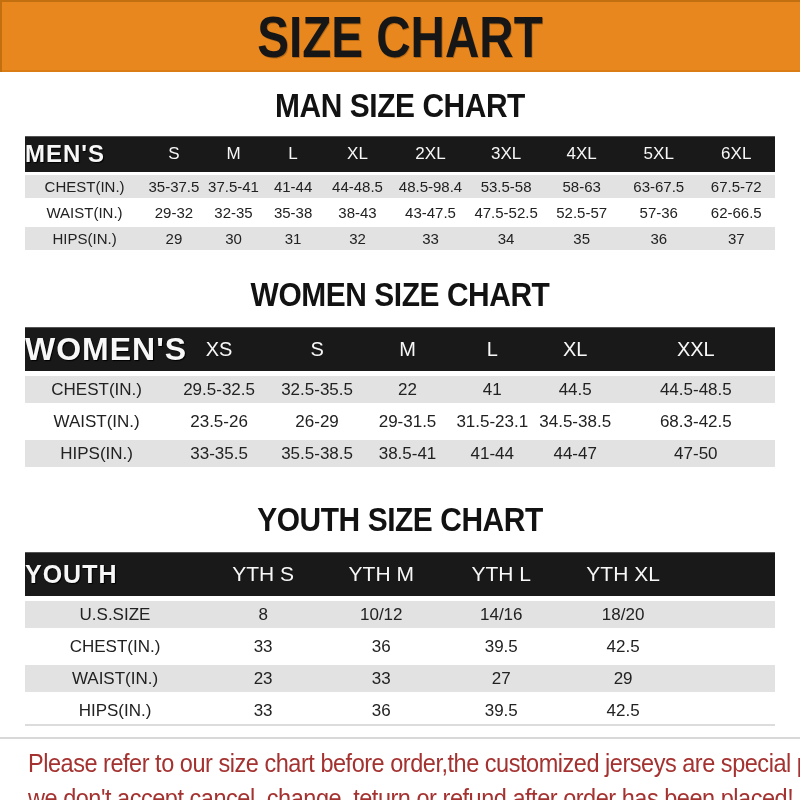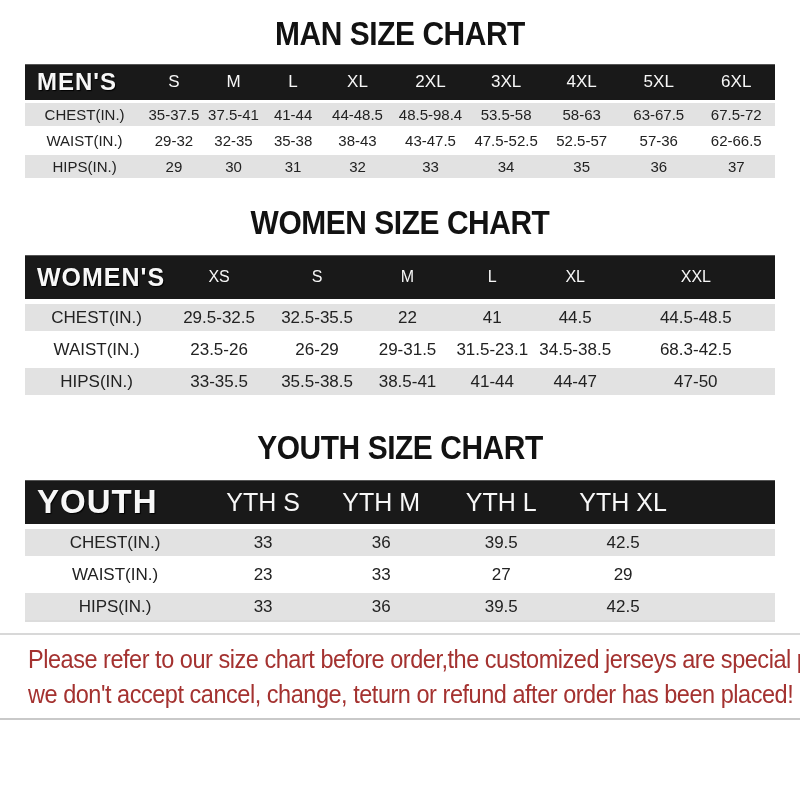--- a/index.html
+++ b/index.html
@@ -44,31 +44,31 @@
   }
   .size-table.men { border-spacing:0 3px; }
   .size-table.women, .size-table.youth { border-spacing:0 5px; }
 
   .size-table th {
     background:#191919; color:#f7f7f7;
     font-weight:normal; text-align:center;
     box-shadow:0 1px 0 #555 inset;
   }
   .size-table.men th   { height:34px; font-size:17px; }
-  .size-table.women th { height:42px; font-size:16px; }
-  .size-table.youth th { height:42px; font-size:25px; }
+  .size-table.women th { height:42px; font-size:20px; }
+  .size-table.youth th { height:42px; font-size:21px; }
 
   .size-table th.tbl-label {
-    text-align:left; padding-left:12px;
+    text-align:left; padding-left:0;
     font-weight:bold; letter-spacing:1px;
     text-shadow:1px 1px 1px #000;
   }
   .size-table.men th.tbl-label   { font-size:24px; }
-  .size-table.women th.tbl-label { font-size:25px; }
-  .size-table.youth th.tbl-label { font-size:33px; }
+  .size-table.women th.tbl-label { font-size:32px; }
+  .size-table.youth th.tbl-label { font-size:25px; }
 
   .size-table td {
     text-align:center; background:#ffffff; color:#222222;
   }
   .size-table.men td   { height:21px; font-size:15px; }
   .size-table.women td { height:25px; font-size:17px; }
   .size-table.youth td { height:25px; font-size:17px; }
   .size-table tbody tr:nth-child(odd) td { background:#E2E2E2; }
   .size-table.youth tbody tr:last-child td { box-shadow:0 2px 0 #dcdcdc; }
 
@@ -84,20 +84,23 @@
     font-size:25px; line-height:1.3; font-weight:normal;
     transform:scaleX(.94); transform-origin:left center;
     letter-spacing:-0.5px; white-space:nowrap;
   }
 </style>
 </head>
 <body>
 
 <div class="page">
 
+  <header class="banner">
+    <span class="banner-title">SIZE CHART</span>
+  </header>
 
   <main>
 
     <section class="section men">
       <h2>MAN SIZE CHART</h2>
       <div>
           <table class="size-table men">
             <colgroup>
               <col style="width: 16%;">
               <col style="width: 8%;">
@@ -240,20 +243,28 @@
                 <th class="tbl-label">YOUTH</th>
                 <th>YTH S</th>
                 <th>YTH M</th>
                 <th>YTH L</th>
                 <th>YTH XL</th>
                 <th></th>
               </tr>
             </thead>
             <tbody>
               <tr>
+                <td class="row-label">U.S.SIZE</td>
+                <td>8</td>
+                <td>10/12</td>
+                <td>14/16</td>
+                <td>18/20</td>
+                <td></td>
+              </tr>
+              <tr>
                 <td class="row-label">CHEST(IN.)</td>
                 <td>33</td>
                 <td>36</td>
                 <td>39.5</td>
                 <td>42.5</td>
                 <td></td>
               </tr>
               <tr>
                 <td class="row-label">WAIST(IN.)</td>
                 <td>23</td>

